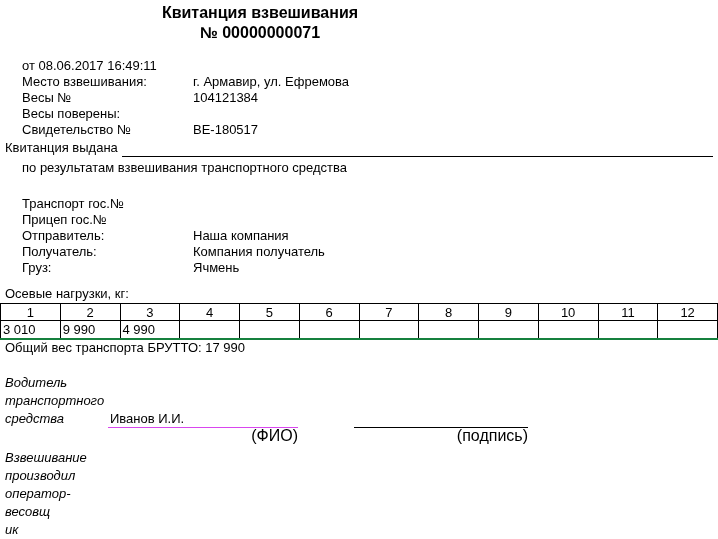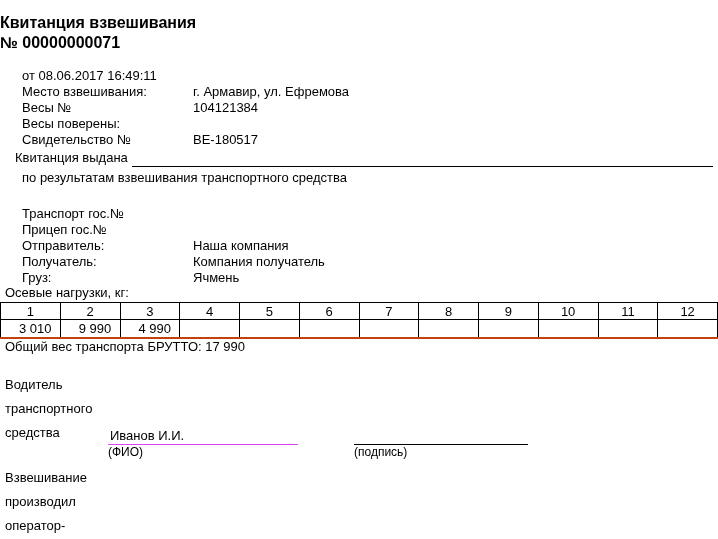--- a/index.html
+++ b/index.html
@@ -7,57 +7,57 @@
     width:718px; height:539px;
     background:#ffffff;
     color:#000000;
     font-family:"Liberation Sans", sans-serif;
     font-size:13px;
     overflow:hidden;
   }
   .doc { position:relative; width:718px; height:539px; background:#ffffff; }
 
   
-  .title-block { width:520px; padding-top:13px; text-align:left; }
+  .title-block { width:520px; padding-top:3px; text-align:center; }
   .title-line { font-weight:bold; font-size:16px; line-height:20px; }
 
   
   .fields { margin-top:15px; }
   .row { display:flex; line-height:16px; padding-left:22px; }
   .row .lbl { flex:0 0 171px; }
   .row .val { flex:1; }
 
   
-  .issued { display:flex; height:22px; padding-left:15px;justify-content:center; }
+  .issued { display:flex; height:22px; padding-left:5px;justify-content:center; }
   .issued .ilbl { flex:none; line-height:20px; }
   .issued .blank { flex:1; margin:0 5px 3px 4px; border-bottom:1px solid #000000; }
 
   .transport { margin-top:20px; }
 
   
-  .axle-caption { padding-left:5px; line-height:14px; }
+  .axle-caption { margin-top:11px; padding-left:5px; line-height:14px; }
   table.axle { margin-top:2px; border-collapse:collapse; table-layout:fixed; width:718px; }
   table.axle td { border:1px solid #000000; height:16px; padding:0; font-size:13px; overflow:hidden; }
   table.axle tr.hdr td { text-align:center; }
-  table.axle tr.dat td { text-align:left; padding-left:18px; height:17px; border-bottom:2px solid #c2410c; }
+  table.axle tr.dat td { text-align:left; padding-left:2px; height:17px; border-bottom:2px solid #15803d; }
 
   .total { padding-left:5px; line-height:16px; }
 
   
   .sig { display:flex; align-items:flex-end; padding-left:5px; }
   .sig-1 { margin-top:18px; }
   .sig-2 { margin-top:6px; }
-  .sig .slabel { flex:0 0 103px; line-height:24px; margin-bottom:15px; white-space:pre-line; }
+  .sig .slabel { flex:0 0 103px; line-height:18px; margin-bottom:15px; white-space:pre-line;font-style:italic; }
   .sig .scol { display:flex; flex-direction:column; }
   .sig .scol1 { width:190px; }
   .sig .sgap { width:56px; }
   .sig .scol2 { width:174px; }
   .sig .sname { line-height:16px; min-height:16px; padding-left:2px; border-bottom:1px solid #d946ef; }
   .sig .sline { height:16px; border-bottom:1px solid #000000; }
-  .sig .scap { text-align:left; font-size:12px; line-height:15px; height:15px; }
+  .sig .scap { text-align:right; font-size:16px; line-height:15px; height:15px; }
 </style>
 </head>
 <body>
 
 <div class="doc">
 
   <div class="title-block">
     <div class="title-line">Квитанция взвешивания</div>
     <div class="title-line">№ 00000000071</div>
   </div>

